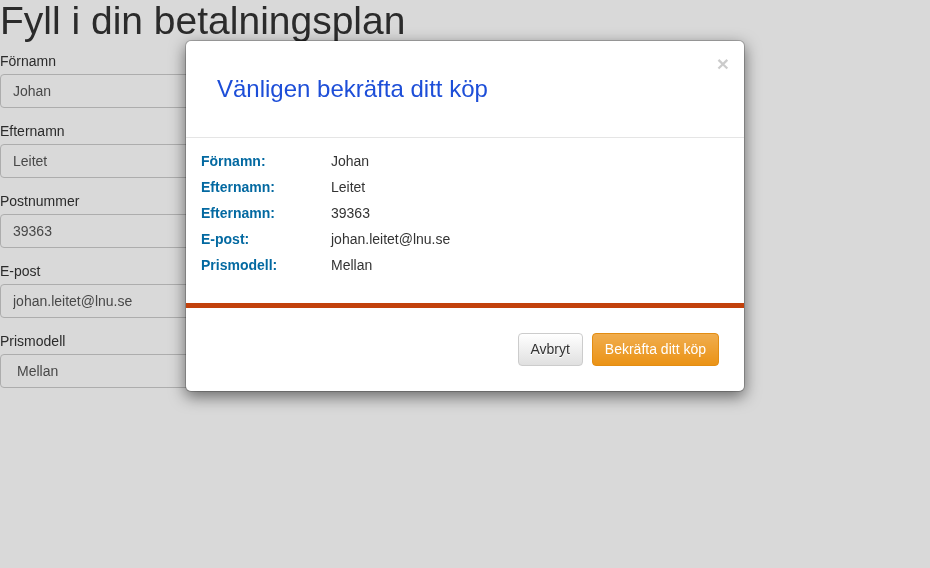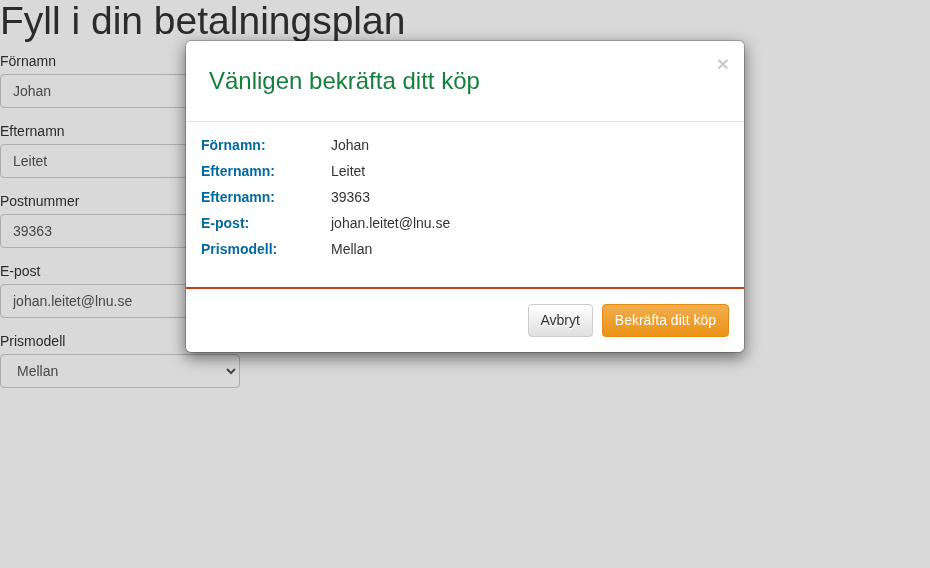--- a/index.html
+++ b/index.html
@@ -117,45 +117,45 @@
       font-size: 21px;
       font-weight: bold;
       line-height: 1;
       color: #000;
       opacity: 0.2;
       background: none;
       border: none;
       cursor: pointer;
     }
     .modal-title {
-      margin: 8px;
+      margin: 16px;
       font-size: 24px;
       font-weight: 500;
       line-height: 1.4;
-      color: #15803d;
+      color: #1d4ed8;
     }
     .modal-body {
       padding: 15px 15px 20px 15px;
     }
     .confirm-row {
       display: flex;
       margin-bottom: 10px;
     }
     .confirm-label {
       width: 130px;
       font-weight: bold;
       color: #0369a1;
     }
     .confirm-value {
       color: #333;
     }
     .modal-footer {
-      padding: 15px;
+      padding: 25px;
       text-align: right;
-      border-top: 2px solid #c2410c;
+      border-top: 5px solid #c2410c;
     }
     .modal-footer .btn + .btn {
       margin-left: 5px;
     }
   </style>
 </head>
 <body>
 
 <div class="page">
   <h1 class="page-title">Fyll i din betalningsplan</h1>

